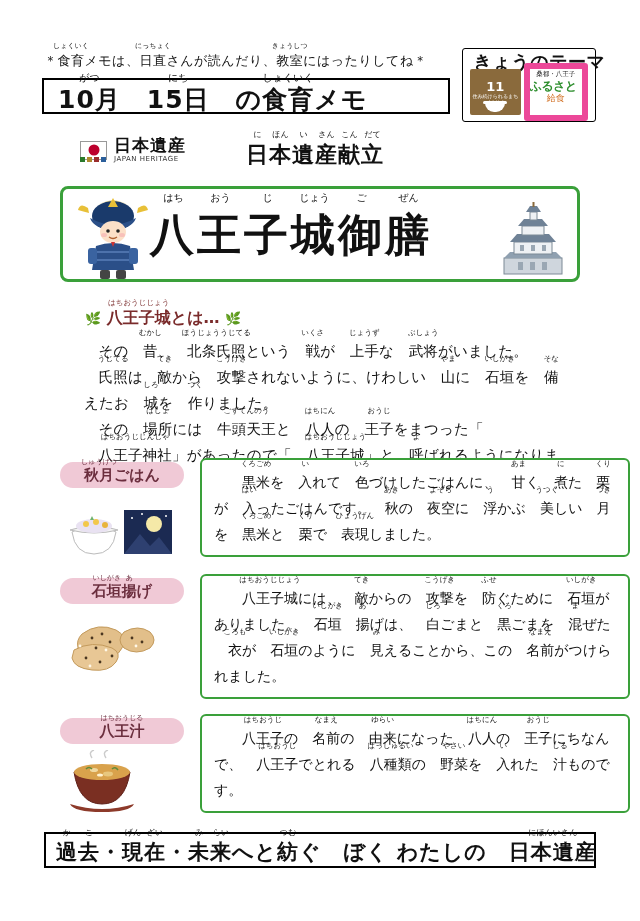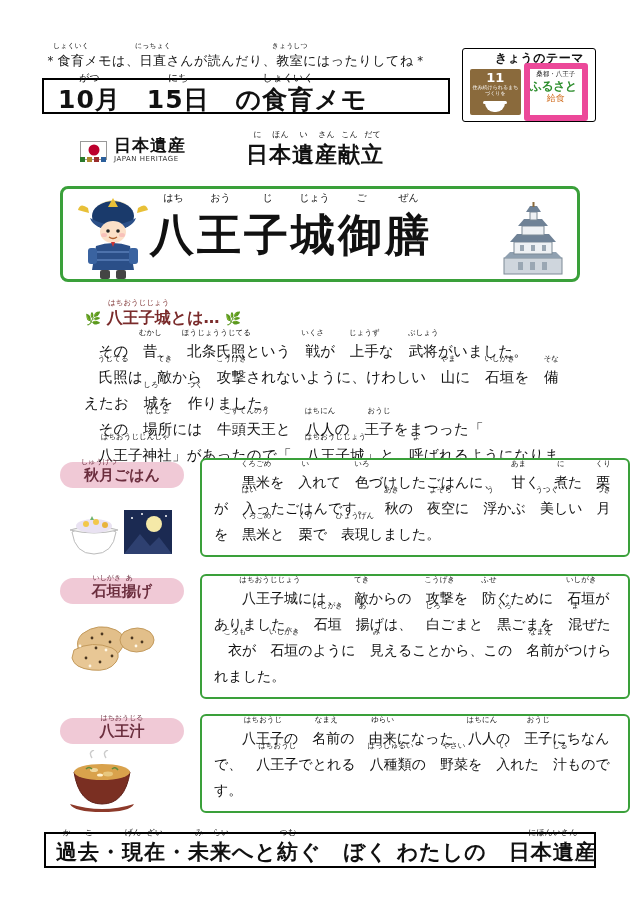--- a/index.html
+++ b/index.html
@@ -69,21 +69,21 @@
     border: 1.5px solid #000;
     border-radius: 3px;
     box-sizing: border-box;
     background: #fff;
   }
   .theme-title {
     position: absolute;
     left: 462px; top: 50px;
     width: 155px;
     text-align: center;
-    font-size: 12px;
+    font-size: 18px;
     font-weight: bold;
     letter-spacing: 0.5px;
   }
   .theme-inner {
     position: absolute;
     left: 470px; top: 68px;
     width: 118px; height: 48px;
     display: flex;
     gap: 3px;
     align-items: center;
@@ -91,21 +91,21 @@
   .sdg-card {
     width: 64px; height: 46px;
     background: #8a6a3c;
     color: #fff;
     border-radius: 2px;
     position: relative;
     display: flex;
     flex-direction: column;
     align-items: center;
     justify-content: flex-start;
-    padding-top: 2px;
+    padding-top: 11px;
     box-sizing: border-box;
   }
   .sdg-num {
     font-size: 13px;
     font-weight: bold;
     line-height: 13px;
   }
   .sdg-sub {
     font-size: 5px;
     line-height: 6px;

